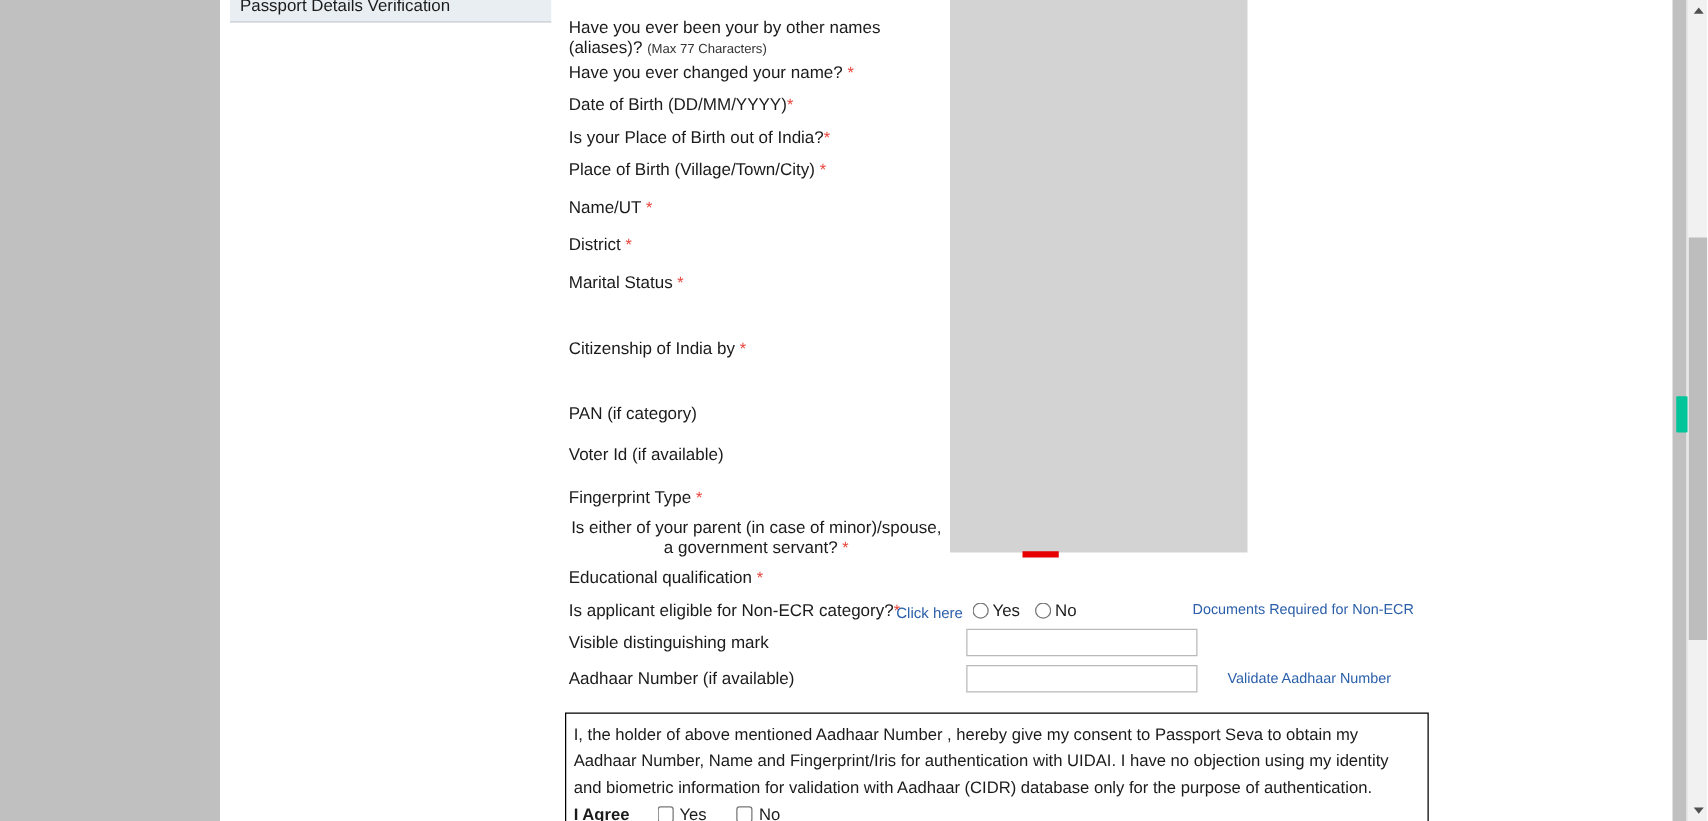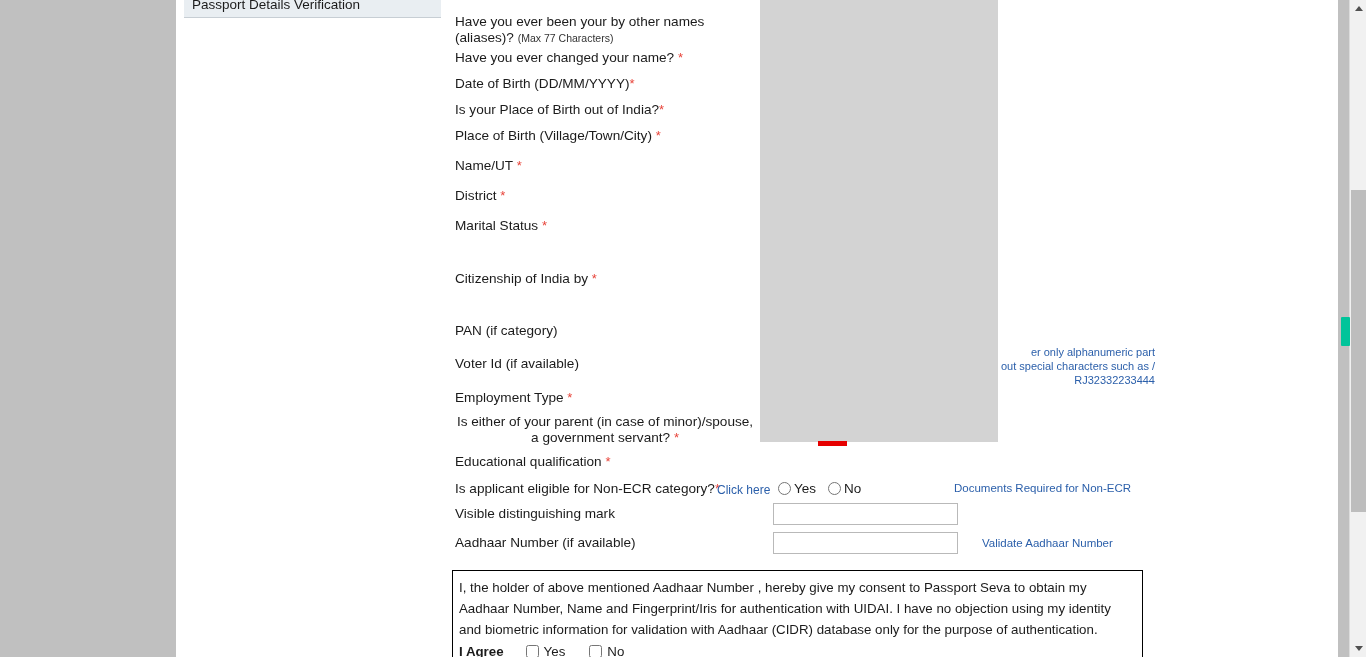--- a/index.html
+++ b/index.html
@@ -204,25 +204,20 @@
 <div id="page">
 
   <div class="left-gutter"></div>
 
   <div class="sidebar">
     <div class="side-item first">
       <span>Passport Details Verification</span>
     </div>
   </div>
 
-  <div class="hint-tip">
-    <div>er only alphanumeric part</div>
-    <div>out special characters such as /</div>
-    <div>RJ32332233444</div>
-  </div>
 
   <div class="form-area">
 
     <div class="frow" style="top:14px;">
       <div class="flabel wrap">
         <span>Have you ever been your by other names (aliases)?</span>
         <span class="hintsm">(Max 77 Characters)</span>
       </div>
     </div>
 
@@ -283,21 +278,21 @@
     <div class="frow" style="top:323px;">
       <div class="flabel">PAN (if category)</div>
     </div>
 
     <div class="frow" style="top:356px;">
       <div class="flabel">Voter Id (if available)</div>
     </div>
 
     <div class="frow" style="top:390px;">
       <div class="flabel">
-        <span>Employment Type</span>
+        <span>Fingerprint Type</span>
         <span class="req"> *</span>
       </div>
     </div>
 
     <div class="frow" style="top:414px;">
       <div class="flabel wrap" style="width:300px;text-align:center;">
         <span>Is either of your parent (in case of minor)/spouse, a government servant?</span>
         <span class="req"> *</span>
       </div>
     </div>

